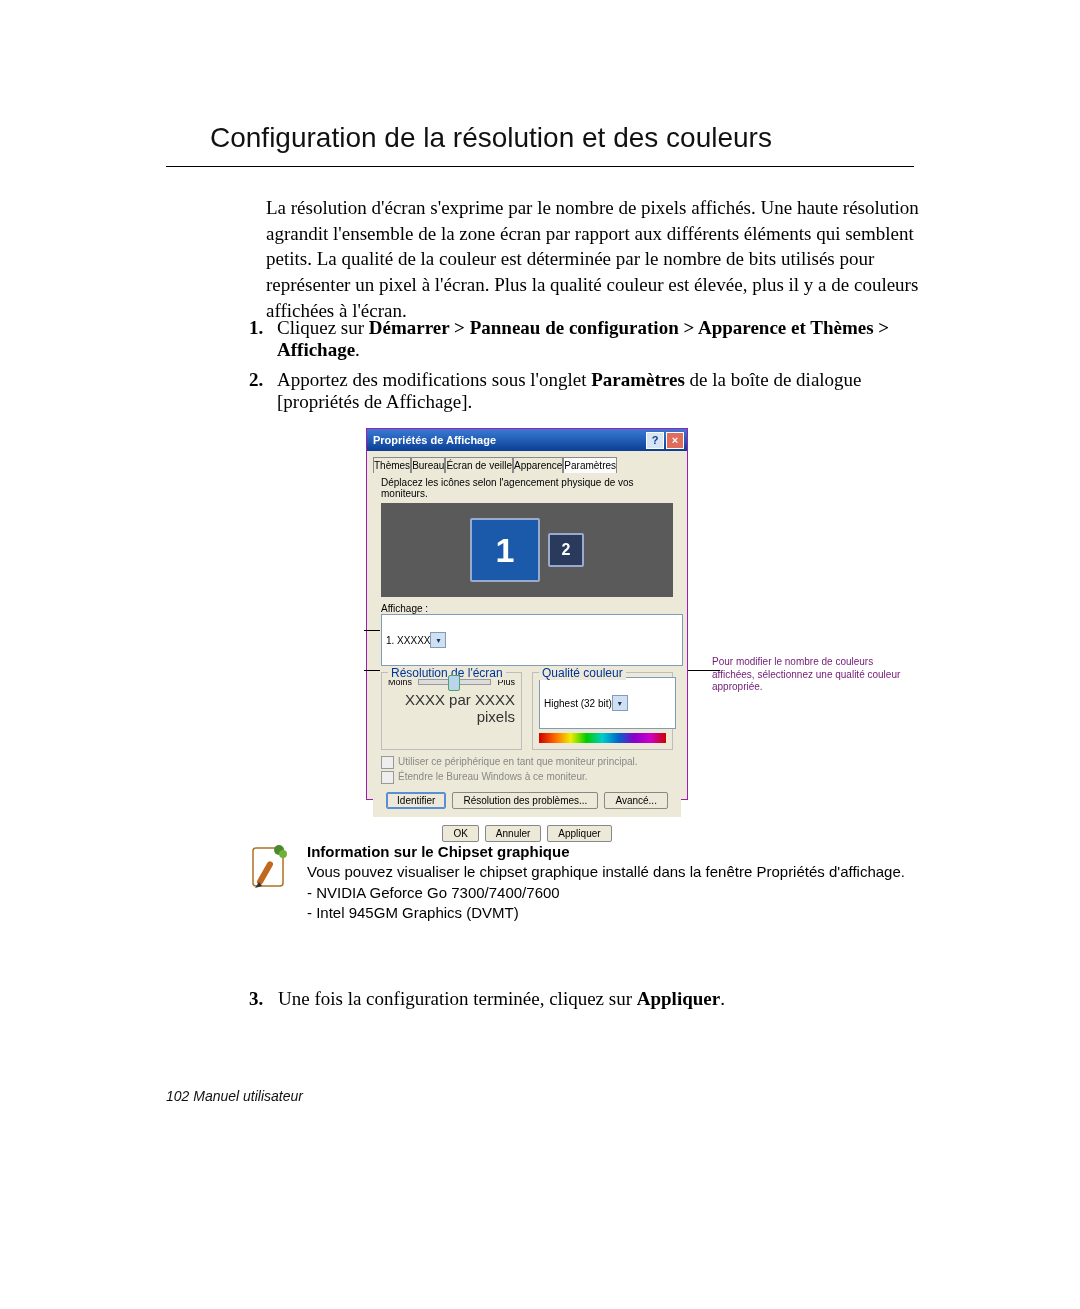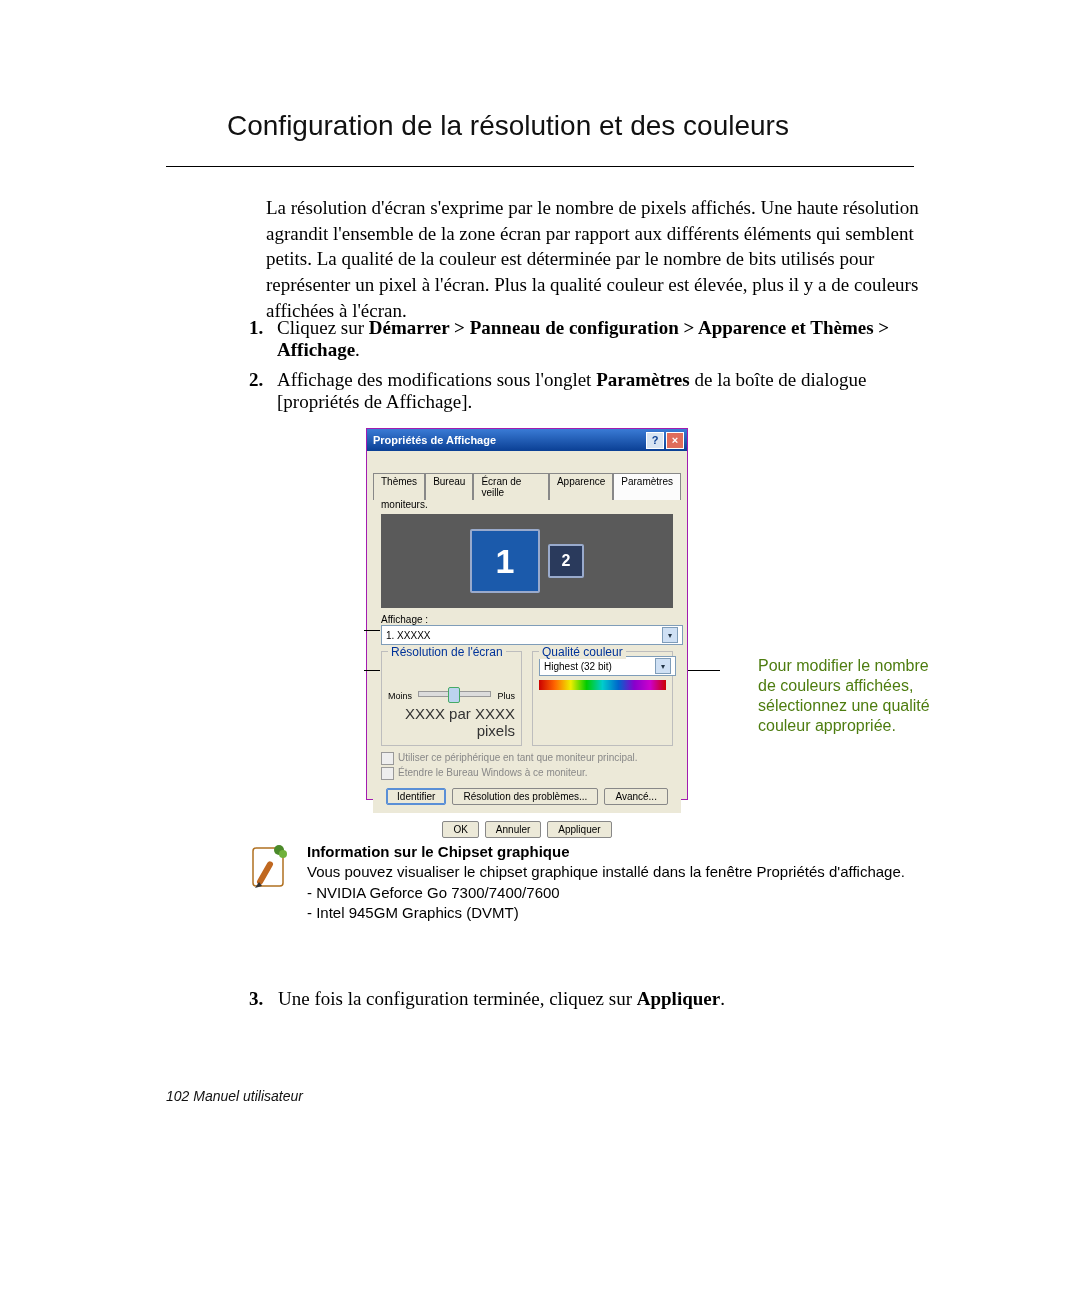--- a/index.html
+++ b/index.html
@@ -2,22 +2,22 @@
 <html><head>
 <meta charset="utf-8">
 <style>
   html, body { margin:0; padding:0; background:#fff; }
   .page {
     width:1080px; height:1309px; position:relative;
     font-family:Arial, Helvetica, sans-serif; color:#000;
     box-sizing:border-box;
   }
   .page-title {
-    position:absolute; left:210px; top:110px;
-    font-size:28px; font-weight:400; color:#111;margin-left:17px;
+    position:absolute; left:210px; top:122px;
+    font-size:28px; font-weight:400; color:#111;
   }
   .title-rule {
     position:absolute; left:166px; top:158px; width:748px;
     border:0; border-top:1px solid #000;
   }
   .intro {
     position:absolute; left:266px; top:176px; width:660px;
     font-family:"Times New Roman", Times, serif; font-size:19px;
     line-height:1.35;
   }
@@ -46,50 +46,50 @@
   .titlebtns { position:absolute; right:3px; top:3px; display:flex; gap:2px; }
   .tbtn {
     width:16px; height:15px; background:#d7e4f2; border:1px solid #fff;
     font-size:11px; font-weight:700; color:#0a3f94;
     display:flex; align-items:center; justify-content:center; line-height:1;
   }
   .tbtn.close { background:#e06c5b; color:#fff; }
 
   .tabrow { display:flex; margin:4px 6px 0 6px; }
   .tab {
-    padding:2px 7px; font-size:10px; border:1px solid #888; border-bottom:none;
-    background:#ece9d8; position:relative; top:18px;
+    padding:2px 0; font-size:10px; border:1px solid #888; border-bottom:none;
+    background:#ece9d8; position:relative; top:2px;
   }
   .tab.active { background:#fcfcfc; z-index:2; }
   .tabcontent {
     margin:0 6px 6px 6px; padding:6px 8px 8px 8px;
     background:#ece9d8;
   }
   .tabcontent .hint { font-size:10px; margin-bottom:4px; }
   .monitor-canvas {
     width:100%; height:94px; background:#5a5a5a;
     display:flex; align-items:center; justify-content:center; gap:8px;
   }
   .mon { border:2px solid #9ac; border-radius:2px; display:flex; align-items:center; justify-content:center; color:#fff; font-weight:700; }
   .mon1 { width:66px; height:60px; background:#1b5aab; font-size:34px; }
   .mon2 { width:32px; height:30px; background:#2a3a5c; font-size:16px; }
 
   .lbl { font-size:10px; margin-top:6px; }
   .combo {
     width:100%; height:18px; background:#fff; border:1px solid #7f9db9;
-    display:flex; align-items:center; padding:0 4px; justify-content:space-between;
+    display:flex; align-items:center; padding:16px 4px; 
     font-size:10px;
   }
   .combo .arrow { width:14px; height:14px; background:#cfe0f4; border:1px solid #7f9db9;
     display:flex; align-items:center; justify-content:center; font-size:8px; color:#234; }
 
   .twocol { display:flex; gap:10px; margin-top:6px; }
   .fs { border:1px solid #bdbdbd; padding:4px 6px 6px 6px; flex:1; position:relative; }
   .fs .legend { position:absolute; top:-7px; left:6px; background:#ece9d8; padding:0 3px; font-size:12px; color:#003399; }
-  .slider-row { display:flex; gap:6px; font-size:9px;margin-top:35px; }
+  .slider-row { display:flex; align-items:center; gap:6px; font-size:9px; }
   .track { flex:1; height:4px; background:#dcdcdc; border:1px solid #999; position:relative; }
   .thumb { position:absolute; top:-5px; left:40%; width:10px; height:14px; background:#bcd3ef; border:1px solid #4a6; border-radius:2px; }
   .px-label { font-size:15px; margin-top:4px; text-align:right; color:#333; }
 
   .colorbar {
     width:100%; height:10px; margin-top:4px;
     background:linear-gradient(to right,
       #c00,#f60,#ee0,#0c0,#0cc,#06c,#80c,#c0c,#c00);
   }
   .checks { margin-top:6px; font-size:10px; color:#888; }
@@ -104,22 +104,22 @@
   }
   .wbtn.focus { border:1px solid #5a8fd6; box-shadow:0 0 0 1px #5a8fd6 inset; }
 
   
   .annot-left {
     position:absolute; left:174px; top:614px; width:190px;
     font-size:13px; text-align:right; color:#000; line-height:1.25;
   }
   .annot-left .block2 { margin-top:20px; }
   .annot-right {
-    position:absolute; left:758px; top:656px; width:190px;
-    font-size:16px; text-align:left; color:#4d7c0f; line-height:1.25;
+    position:absolute; left:712px; top:656px; width:190px;
+    font-size:10px; text-align:left; color:#701a75; line-height:1.25;
   }
   .annot-line {
     position:absolute; background:#000; height:1px;
   }
 
   
   .info {
     position:absolute; left:249px; top:842px; width:660px;
     display:flex; gap:18px;
   }
@@ -148,21 +148,21 @@
 
 <p class="intro">La résolution d'écran s'exprime par le nombre de pixels affichés. Une haute résolution agrandit l'ensemble de la zone écran par rapport aux différents éléments qui semblent petits. La qualité de la couleur est déterminée par le nombre de bits utilisés pour représenter un pixel à l'écran. Plus la qualité couleur est élevée, plus il y a de couleurs affichées à l'écran.</p>
 
 <ol class="steps">
   <li>
     <span class="num">1.</span>
     <span>Cliquez sur </span><span class="bold">Démarrer &gt; Panneau de configuration &gt; Apparence et Thèmes &gt; Affichage</span><span>.</span>
   </li>
   <li>
     <span class="num">2.</span>
-    <span>Affichage des modifications sous l'onglet </span><span class="bold">Paramètres</span><span> de la boîte de dialogue [propriétés de Affichage].</span>
+    <span>Apportez des modifications sous l'onglet </span><span class="bold">Paramètres</span><span> de la boîte de dialogue [propriétés de Affichage].</span>
   </li>
 </ol>
 
 <div class="dialog">
   <div class="titlebar">
     <span>Propriétés de Affichage</span>
     <div class="titlebtns">
       <div class="tbtn">?</div>
       <div class="tbtn close">×</div>
     </div>

